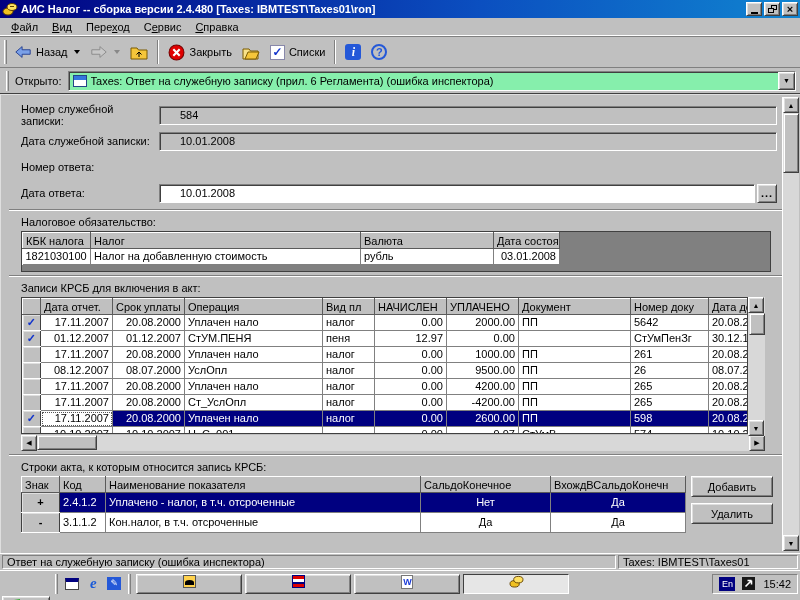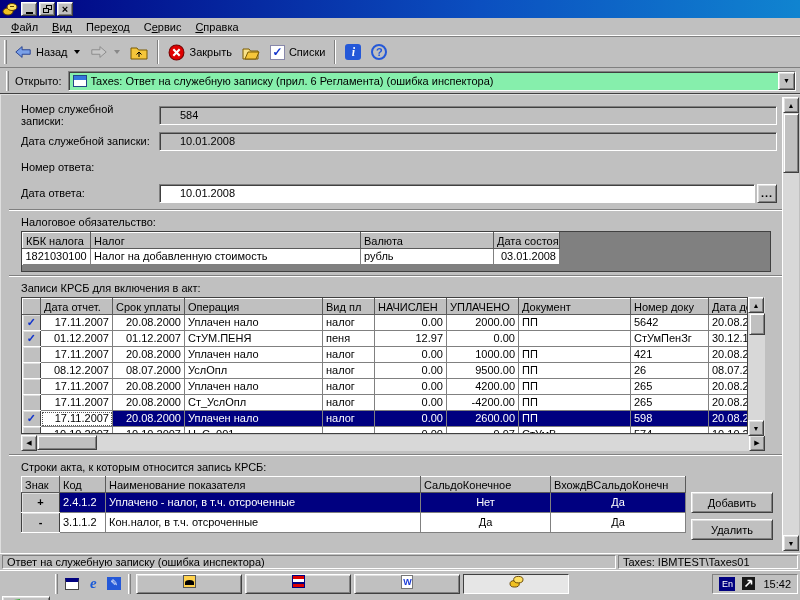--- a/index.html
+++ b/index.html
@@ -109,21 +109,21 @@
   .vspacer { flex:1; }
 
   
   .act-area { position:relative; }
   #act { margin-left:20px; width:664px; border:1px solid #404040; }
   #act td { height:19px; line-height:19px; }
   #act td:first-child { color:#000; }
   #act td:nth-child(4), #act td:nth-child(5) { text-align:center; }
   #act tr.sel td { background:#000080; color:#fff; }
   #act tr.sel td:first-child { background:#c0c0c0; color:#000; }
-  .act-btns { position:absolute; left:690px; top:16px; display:flex; flex-direction:column; gap:6px; }
+  .act-btns { position:absolute; left:690px; top:0; display:flex; flex-direction:column; gap:6px; }
   .act-btns .btn { width:82px; height:21px; }
 
   .main-vscroll { position:absolute; right:1px; top:2px; bottom:2px; width:17px; background:#d8d8d8;
                   display:flex; flex-direction:column; border-left:1px solid #fff; }
 
   
   .statusbar { height:17px; display:flex; gap:2px; padding:1px 2px; border-top:1px solid #fff; }
   .status-panel { border:1px solid; border-color:#808080 #fff #fff #808080; padding:0 4px;
                   line-height:13px; white-space:nowrap; overflow:hidden; }
   .status-left { flex:1; }
@@ -164,20 +164,21 @@
 <div class="screen">
 
   <div class="titlebar">
     <span class="app-icon icon16">
       <svg width="16" height="14" viewBox="0 0 16 14">
           <ellipse cx="6" cy="9.5" rx="5" ry="3.5" fill="#f0c020" stroke="#604000"></ellipse>
           <ellipse cx="10" cy="5" rx="5" ry="3.5" fill="#ffe060" stroke="#604000"></ellipse>
           <path d="M8 4.5 h4" stroke="#604000"></path>
         </svg>
     </span>
+    <span class="title">АИС Налог -- сборка версии 2.4.480 [Taxes: IBMTEST\Taxes01\ron]</span>
     <span class="winctl">
       <span class="winbtn btn">
           <i class="g-min"></i>
         </span>
       <span class="winbtn btn">
           <span class="g-restore">
             <i class="b1"></i>
             <i class="b2"></i>
           </span>
         </span>
@@ -369,21 +370,21 @@
               </tr>
               <tr>
                 <td class="checkcell"></td>
                 <td>17.11.2007</td>
                 <td>20.08.2000</td>
                 <td>Уплачен нало</td>
                 <td>налог</td>
                 <td>0.00</td>
                 <td>1000.00</td>
                 <td>ПП</td>
-                <td>421</td>
+                <td>261</td>
                 <td>20.08.2000</td>
               </tr>
               <tr>
                 <td class="checkcell"></td>
                 <td>08.12.2007</td>
                 <td>08.07.2000</td>
                 <td>УслОпл</td>
                 <td>налог</td>
                 <td>0.00</td>
                 <td>9500.00</td>

